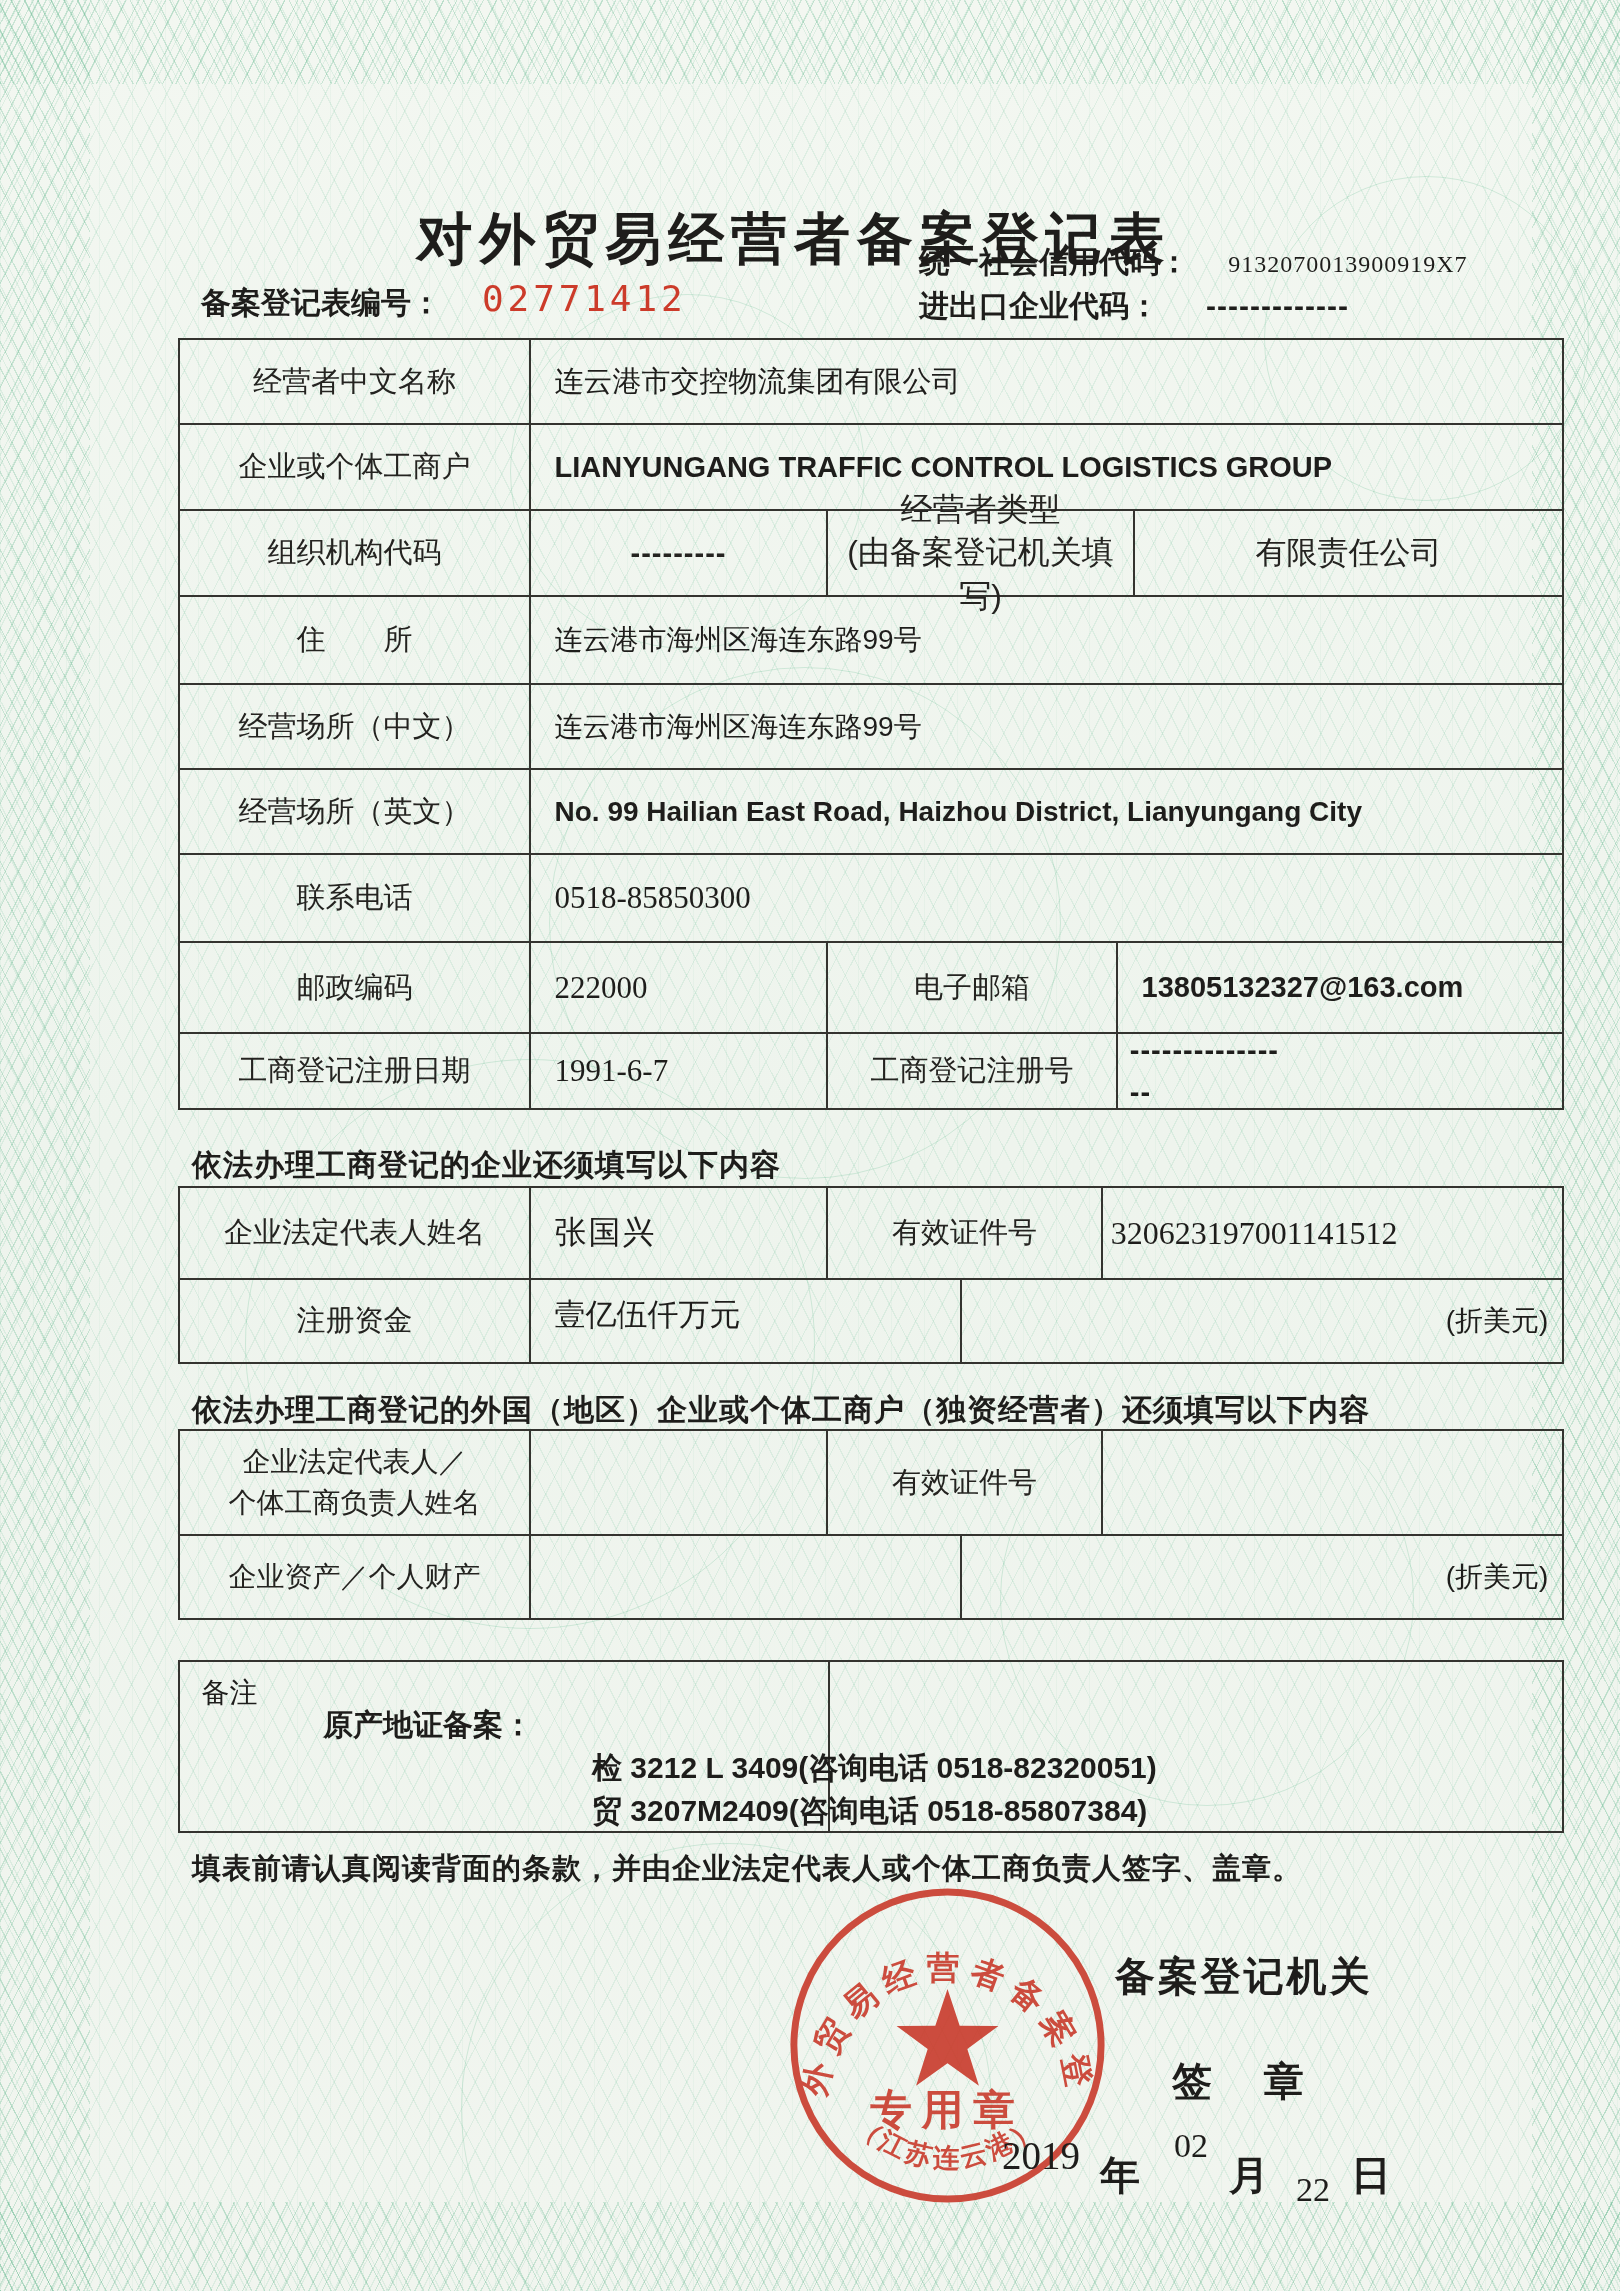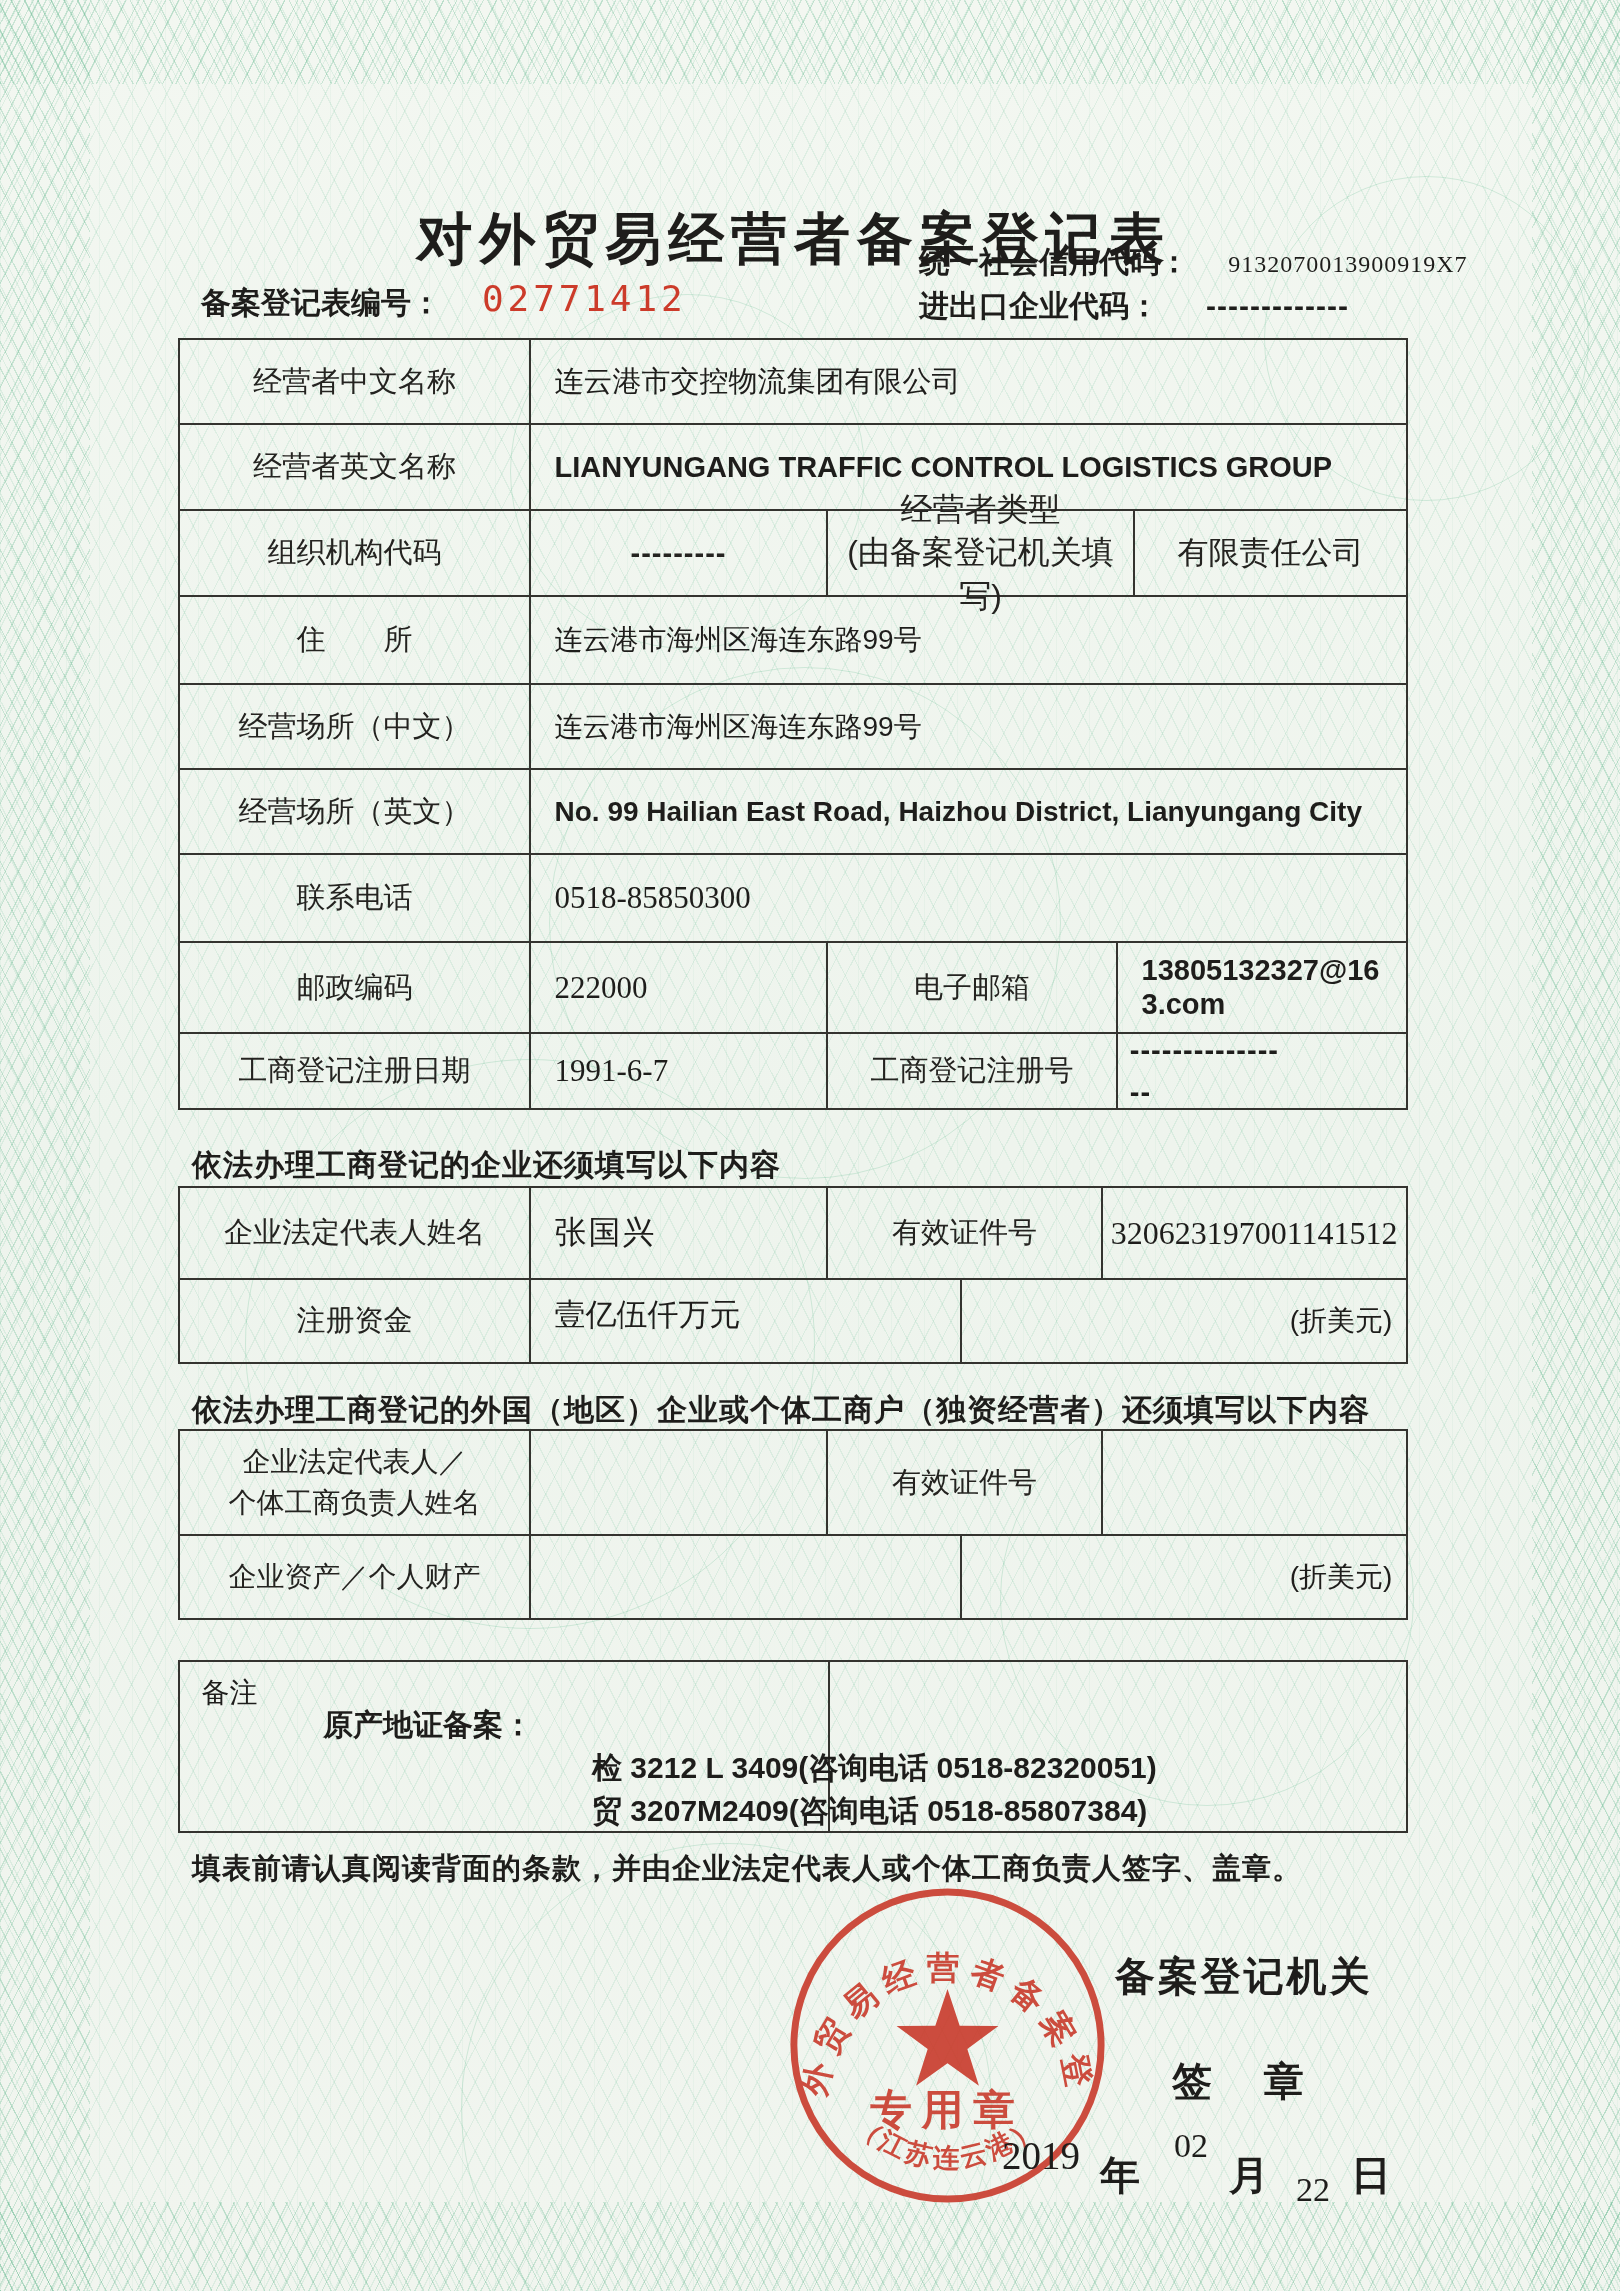--- a/index.html
+++ b/index.html
@@ -32,21 +32,21 @@
          letter-spacing:6.9px;white-space:nowrap;margin-top:24px;}
   .credit{left:919px;top:242px;font-size:30px;font-weight:600;white-space:nowrap;}
   .credit .val{font-family:"Liberation Serif","DejaVu Serif",serif;font-size:24px;font-weight:400;
                margin-left:15.7px;letter-spacing:1px;}
   .formno{left:201px;top:280px;font-size:30px;font-weight:700;white-space:nowrap;}
   .formno .red{font-family:"DejaVu Sans Mono","Liberation Mono",monospace;color:#cc3b2a;font-size:36px;
                font-weight:400;letter-spacing:3.9px;margin-left:41px;position:relative;top:-2px;}
   .iecode{left:919px;top:286px;font-size:30px;font-weight:600;white-space:nowrap;}
   .iecode .dash{margin-left:47px;font-weight:700;letter-spacing:1px;}
 
-  .tbl{position:absolute;left:178px;width:1230px;border:2.9px solid #34332f;box-sizing:border-box;z-index:2;}
+  .tbl{position:absolute;left:178px;width:1386px;border:2.9px solid #34332f;box-sizing:border-box;z-index:2;}
   .tr{display:flex;box-sizing:border-box;border-top:2px solid #34332f;}
   .tr:first-child{border-top:none;}
   .td{box-sizing:border-box;border-left:2px solid #34332f;display:flex;align-items:center;min-width:0;}
   .td:first-child{border-left:none;}
   .lab{justify-content:center;text-align:center;font-size:29px;color:#242320;}
   .val{padding-left:23.5px;font-size:29px;}
   .num{font-family:"Liberation Serif","DejaVu Serif",serif;font-size:31px;}
   .w356{width:349px;}.w303{width:297px;}.w313{width:307px;}.w281{width:275px;}
   .w296{width:290px;}.w440{width:431px;}.wfill{flex:1;}
   .h85{height:83px;}.h88{height:86px;}.h90{height:88px;}.h87{height:85px;}
@@ -109,21 +109,21 @@
   <div class="abs iecode">
     <span>进出口企业代码：</span><span class="dash">-------------</span>
   </div>
 
   <div class="tbl" style="top:338px;">
     <div class="tr h85">
       <div class="td lab w356">经营者中文名称</div>
       <div class="td val wfill">连云港市交控物流集团有限公司</div>
     </div>
     <div class="tr h88">
-      <div class="td lab w356">经营者英文名称</div>
+      <div class="td lab w356">企业或个体工商户</div>
       <div class="td val wfill bold">LIANYUNGANG TRAFFIC CONTROL LOGISTICS GROUP</div>
     </div>
     <div class="tr h88">
       <div class="td lab w356">组织机构代码</div>
       <div class="td lab w303 dashCell">---------</div>
       <div class="td lab w313 twoLine">
         <span>经营者类型</span>
         <span>(由备案登记机关填写)</span>
       </div>
       <div class="td lab wfill" style="font-size:31px;">有限责任公司</div>

